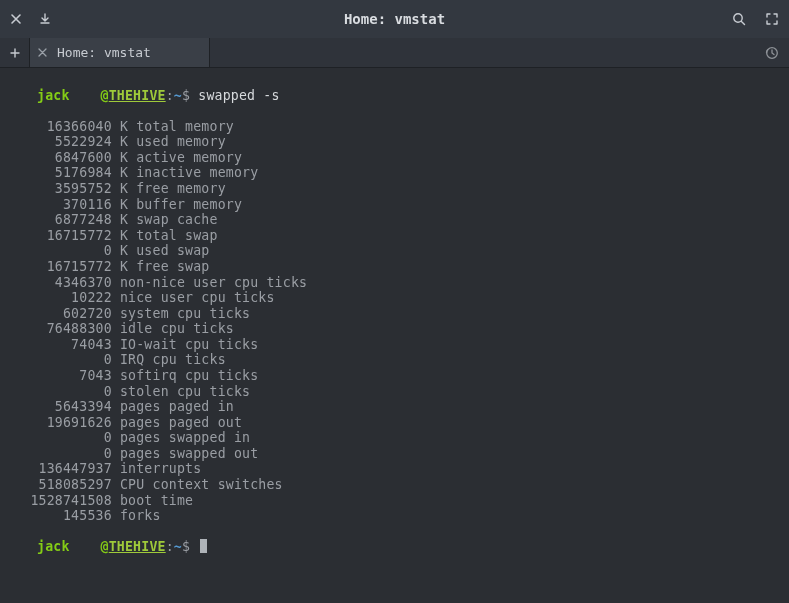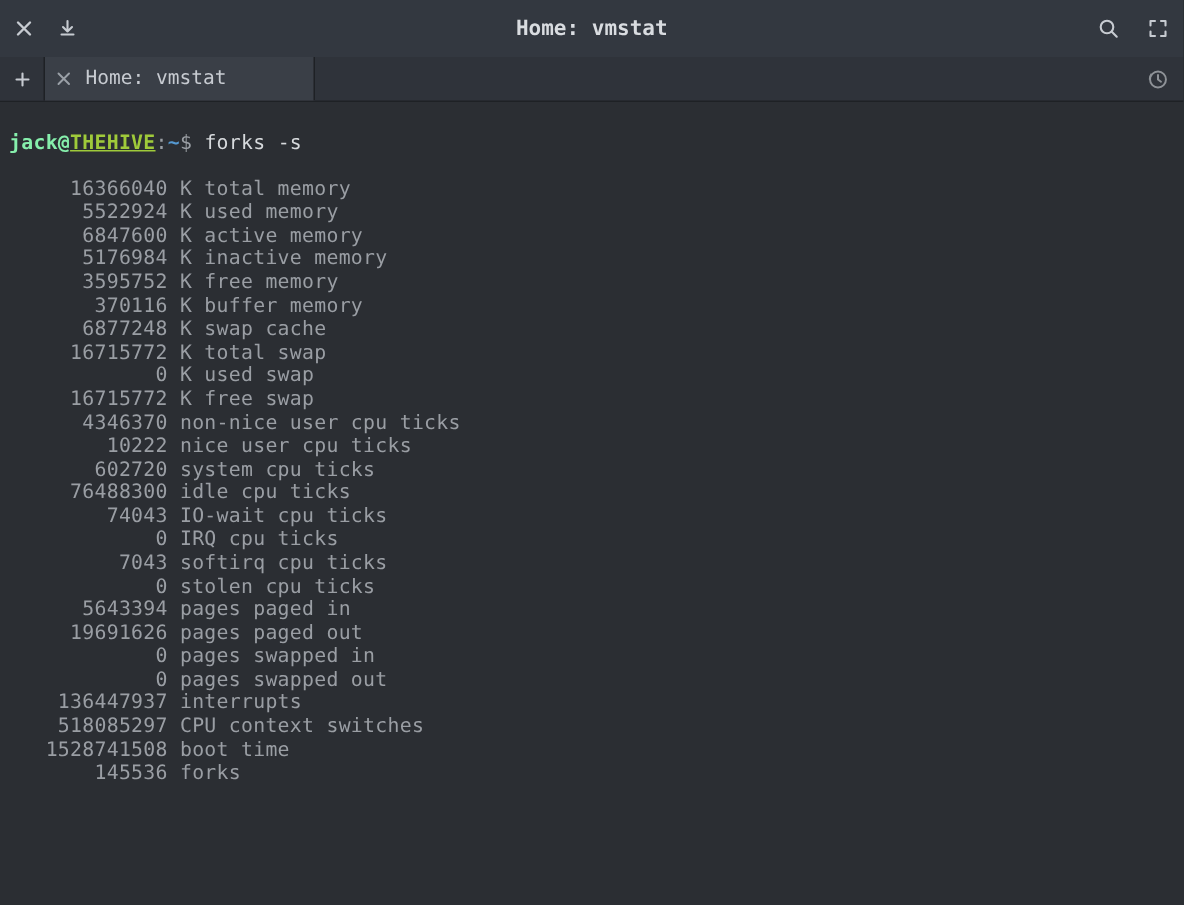--- a/index.html
+++ b/index.html
@@ -53,21 +53,21 @@
   .history-btn {
     margin-left: auto; width: 34px; display: flex; align-items: center; justify-content: center;
   }
   .terminal {
     padding: 4px 6px;
     line-height: 1.18;
     letter-spacing: 0.2px;
     white-space: pre;
     font-size: 13.2px;
   }
-  .user { color: #86efac; font-weight: bold; }
+  .user { color: #84cc16; font-weight: bold; margin-left: 31px; }
   .host { color: #9fca3a; font-weight: bold; text-decoration: underline; }
   .path { color: #5599d1; font-weight: bold; }
   .cmd  { color: #d7dadd; }
   .out  { color: #9a9ea4; }
   .row  { display: block; }
   .cursor {
     display: inline-block; width: 7px; height: 14px;
     background: #aeb3b8; vertical-align: -2px; margin-left: 2px;
   }
 </style>
@@ -120,15 +120,16 @@
   <div class="history-btn">
     <svg width="16" height="16" viewBox="0 0 16 16">
         <circle cx="8" cy="8" r="5.3" stroke="#8e9297" stroke-width="1.3" fill="none"></circle>
         <path d="M8 5 V8 L10 9.5" stroke="#8e9297" stroke-width="1.3" fill="none" stroke-linecap="round"></path>
         <path d="M2.5 8 A5.5 5.5 0 0 1 3.7 4.3" stroke="#8e9297" stroke-width="1.3" fill="none"></path>
       </svg>
   </div>
 </div>
 
 <div class="terminal">
-<span class="row"><span class="user">jack</span><span class="user">@</span><span class="host">THEHIVE</span><span class="out">:</span><span class="path">~</span><span class="out">$</span><span class="cmd"> </span><span class="cmd">forks -s</span></span>
+<span class="row"><span class="user">jack</span><span class="user">@</span><span class="host">THEHIVE</span><span class="out">:</span><span class="path">~</span><span class="out">$</span><span class="cmd"> </span><span class="cmd">swapped -s</span></span>
 <div id="output-lines"><span class="row out">     16366040 K total memory</span><span class="row out">      5522924 K used memory</span><span class="row out">      6847600 K active memory</span><span class="row out">      5176984 K inactive memory</span><span class="row out">      3595752 K free memory</span><span class="row out">       370116 K buffer memory</span><span class="row out">      6877248 K swap cache</span><span class="row out">     16715772 K total swap</span><span class="row out">            0 K used swap</span><span class="row out">     16715772 K free swap</span><span class="row out">      4346370 non-nice user cpu ticks</span><span class="row out">        10222 nice user cpu ticks</span><span class="row out">       602720 system cpu ticks</span><span class="row out">     76488300 idle cpu ticks</span><span class="row out">        74043 IO-wait cpu ticks</span><span class="row out">            0 IRQ cpu ticks</span><span class="row out">         7043 softirq cpu ticks</span><span class="row out">            0 stolen cpu ticks</span><span class="row out">      5643394 pages paged in</span><span class="row out">     19691626 pages paged out</span><span class="row out">            0 pages swapped in</span><span class="row out">            0 pages swapped out</span><span class="row out">    136447937 interrupts</span><span class="row out">    518085297 CPU context switches</span><span class="row out">   1528741508 boot time</span><span class="row out">       145536 forks</span></div>
+<span class="row"><span class="user">jack</span><span class="user">@</span><span class="host">THEHIVE</span><span class="out">:</span><span class="path">~</span><span class="out">$</span><span class="cmd"> </span><span class="cursor"></span></span>
 </div>
 
 </body></html>

